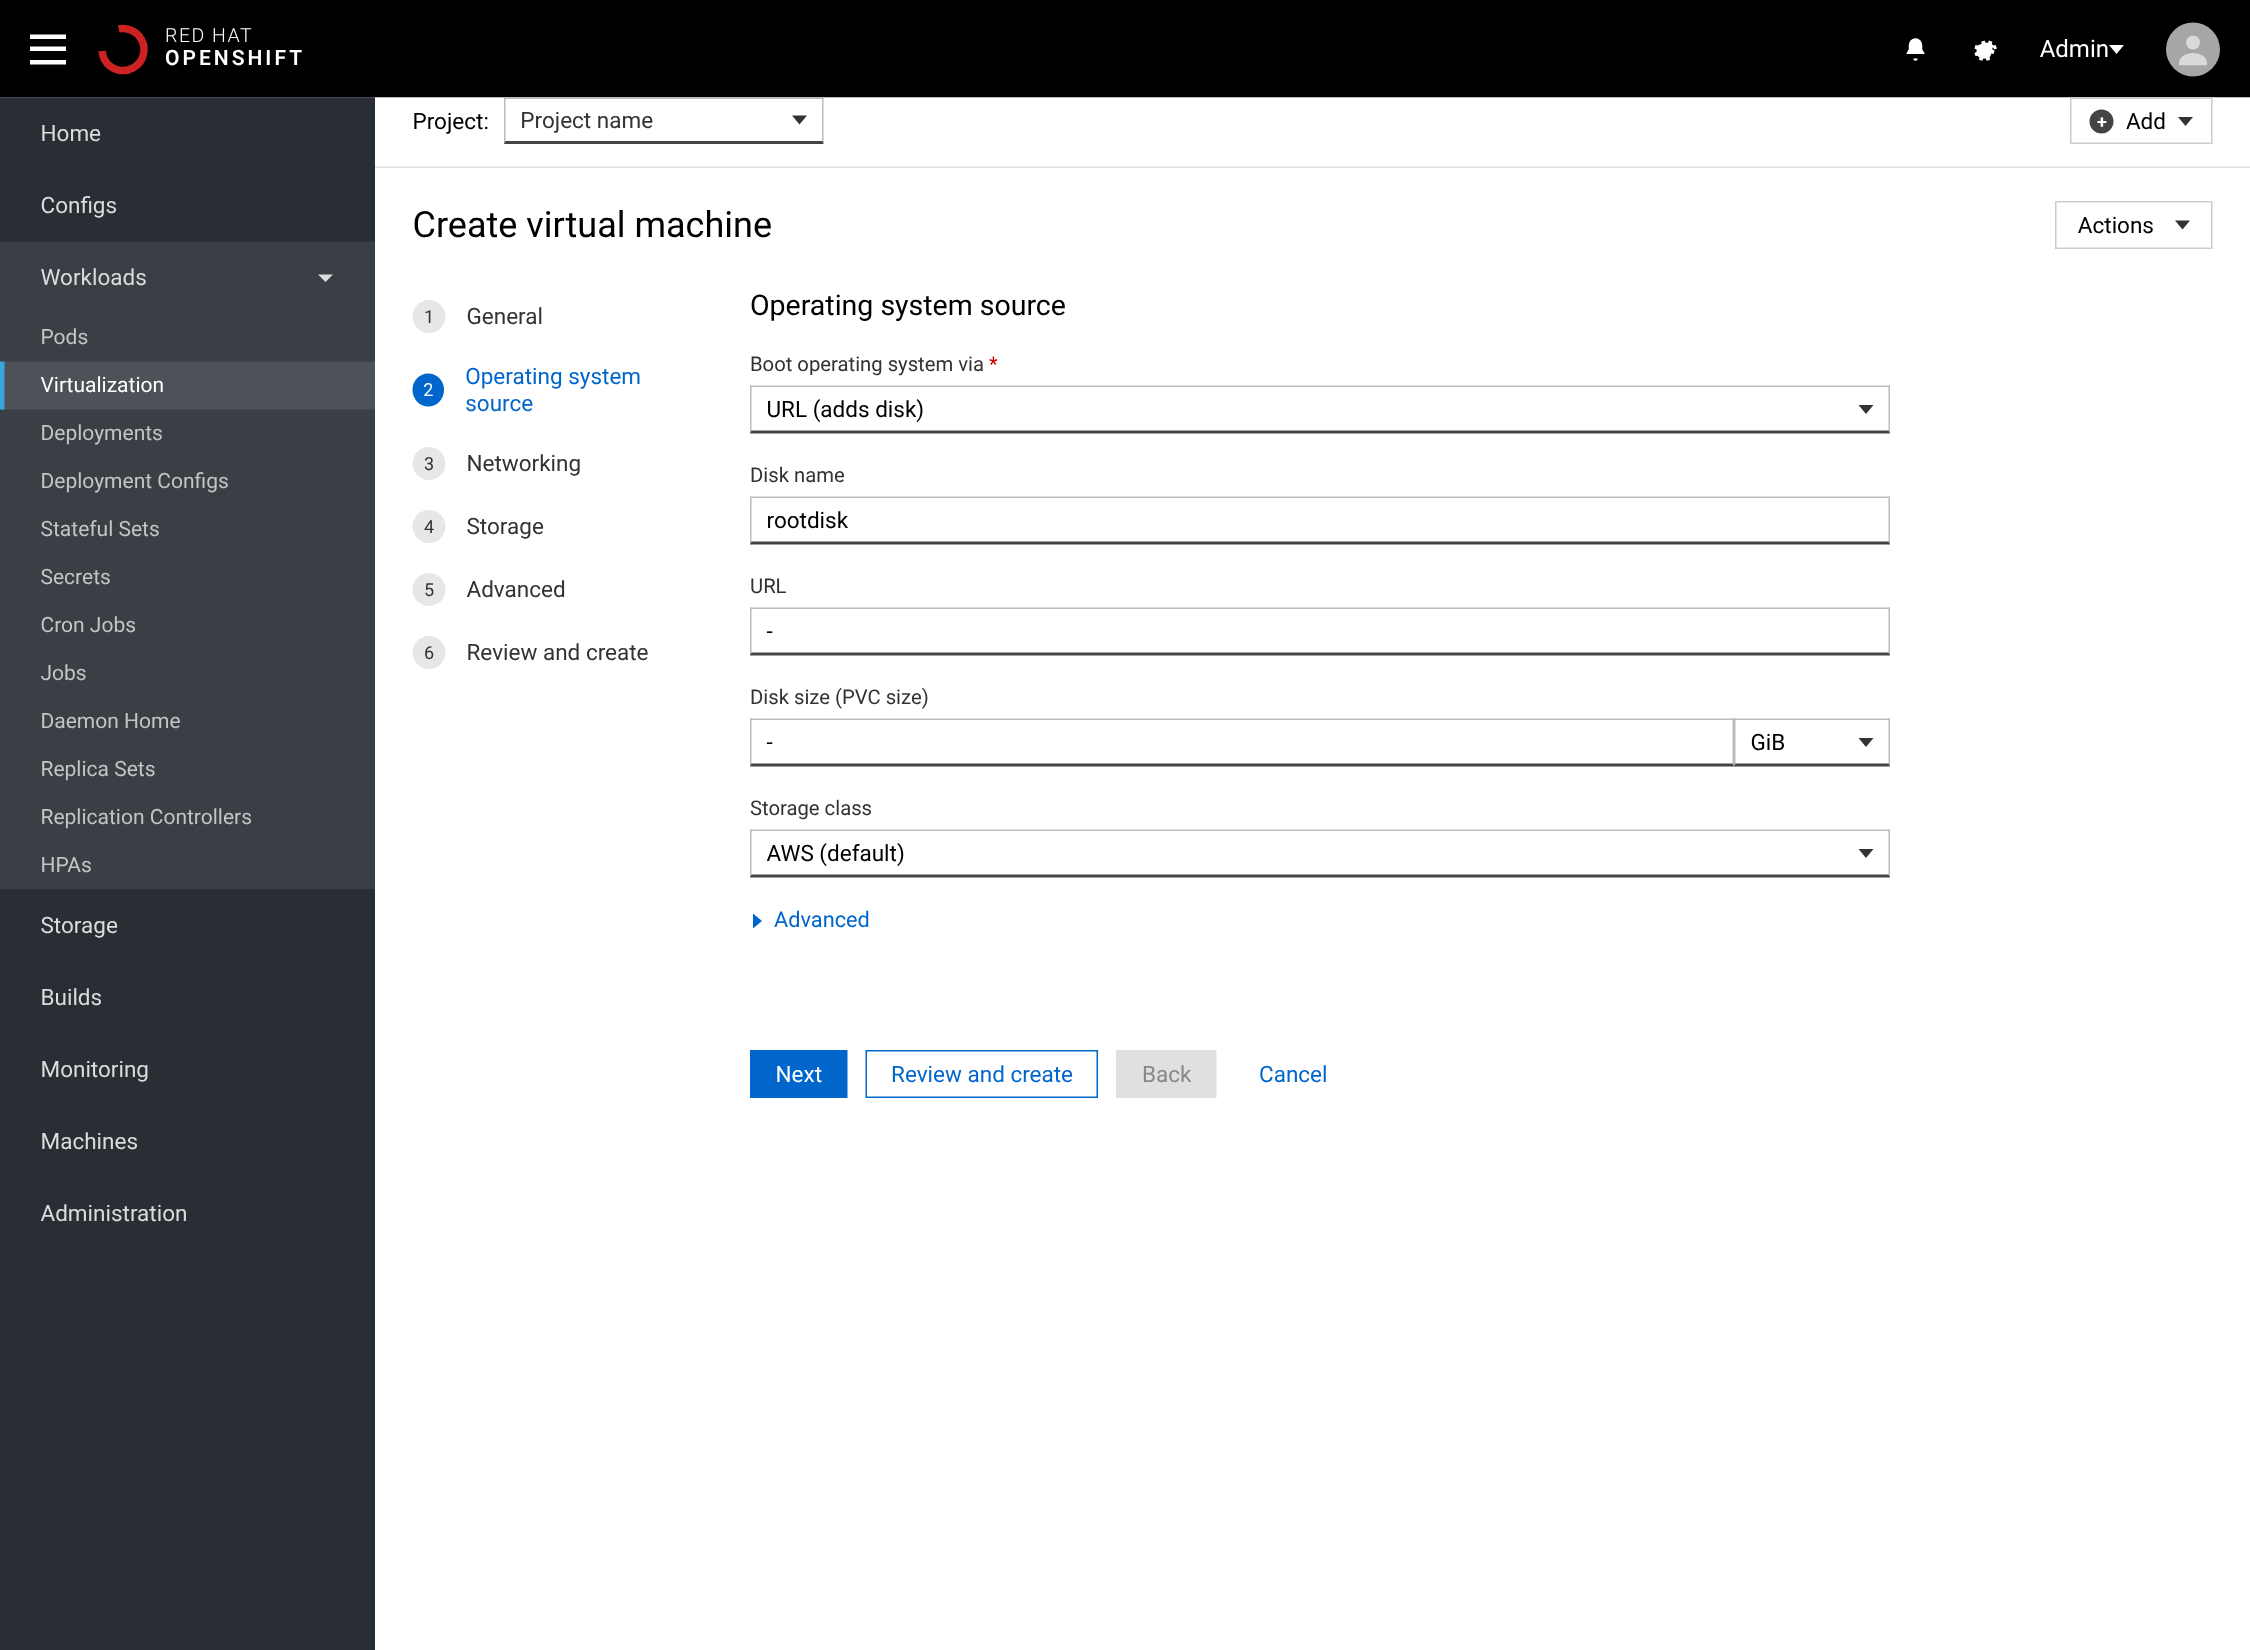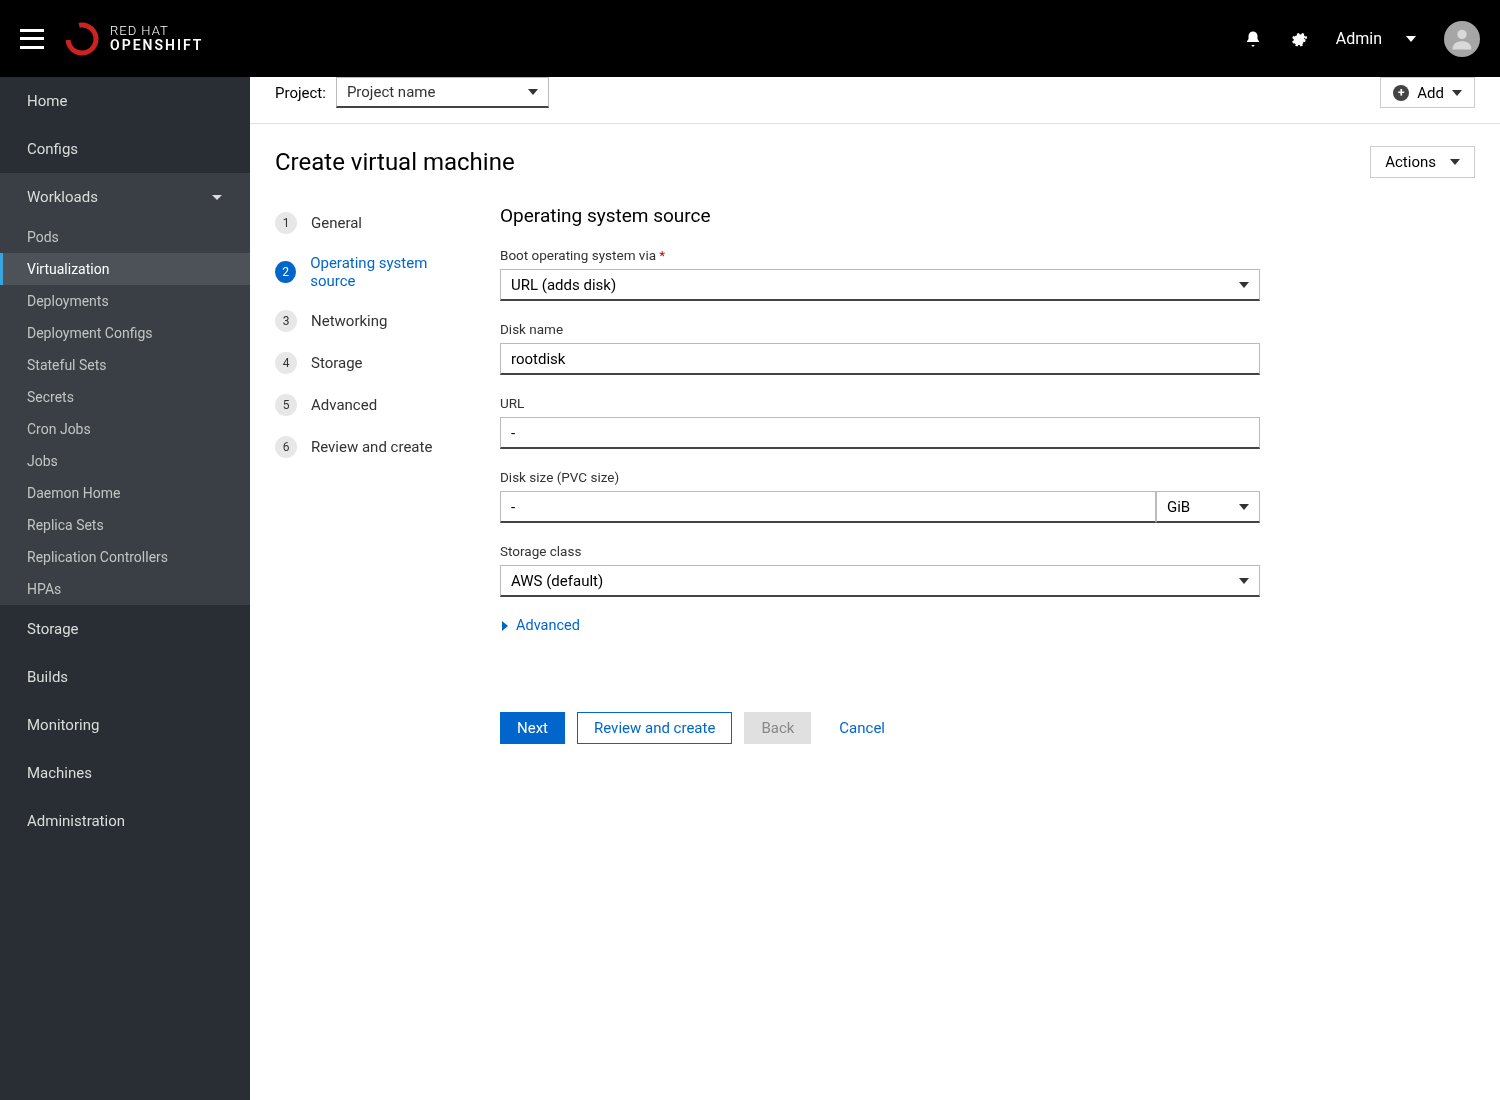--- a/index.html
+++ b/index.html
@@ -1,30 +1,30 @@
 <!DOCTYPE html>
 <html><head>
 <meta charset="utf-8">
 <style>
 * { box-sizing: border-box; margin: 0; padding: 0; font-family: -apple-system, BlinkMacSystemFont, "Segoe UI", Roboto, "Helvetica Neue", Arial, sans-serif; }
 body { width: 1500px; height: 1100px; background: #fff; overflow: hidden; }
 
 
-.header { height: 77px; background: #000; display: flex; align-items: center; padding: 0 20px; justify-content: space-between; }
+.header { height: 65px; background: #000; display: flex; align-items: center; padding: 0 20px; justify-content: space-between; }
 .header-left { display: flex; align-items: center; gap: 20px; }
 .hamburger { width: 24px; height: 20px; display: flex; flex-direction: column; justify-content: space-between; cursor: pointer; }
 .hamburger span { height: 3px; background: #fff; width: 100%; }
 .brand { display: flex; align-items: center; gap: 10px; }
 .brand-icon { width: 36px; height: 36px; }
 .brand-text { color: #fff; font-size: 13px; line-height: 1.1; }
 .brand-text .l1 { font-weight: 300; letter-spacing: 1px; }
 .brand-text .l2 { font-weight: 600; letter-spacing: 2px; font-size: 14px; }
 .header-right { display: flex; align-items: center; gap: 28px; color: #fff; }
 .header-icon { width: 18px; height: 18px; fill: #fff; cursor: pointer; }
-.user-dropdown { display: flex; align-items: center; gap: 24px; cursor: pointer; font-size: 16px; }
+.user-dropdown { display: flex; align-items: center; gap: 0; cursor: pointer; font-size: 16px; }
 .avatar { width: 36px; height: 36px; background: #a6a6a6; border-radius: 50%; display: flex; align-items: center; justify-content: center; cursor: pointer; }
 .avatar svg { width: 28px; height: 28px; fill: #d9d9d9; }
 
 
 .body { display: flex; height: calc(100% - 65px); }
 
 
 .sidebar { width: 250px; background: #292e34; color: #dcdcdc; overflow-y: auto; font-size: 15px; }
 .nav-item { padding: 15px 27px; cursor: pointer; display:flex; justify-content:space-between; align-items:center; }
 .nav-item.top { background:#292e34; }

